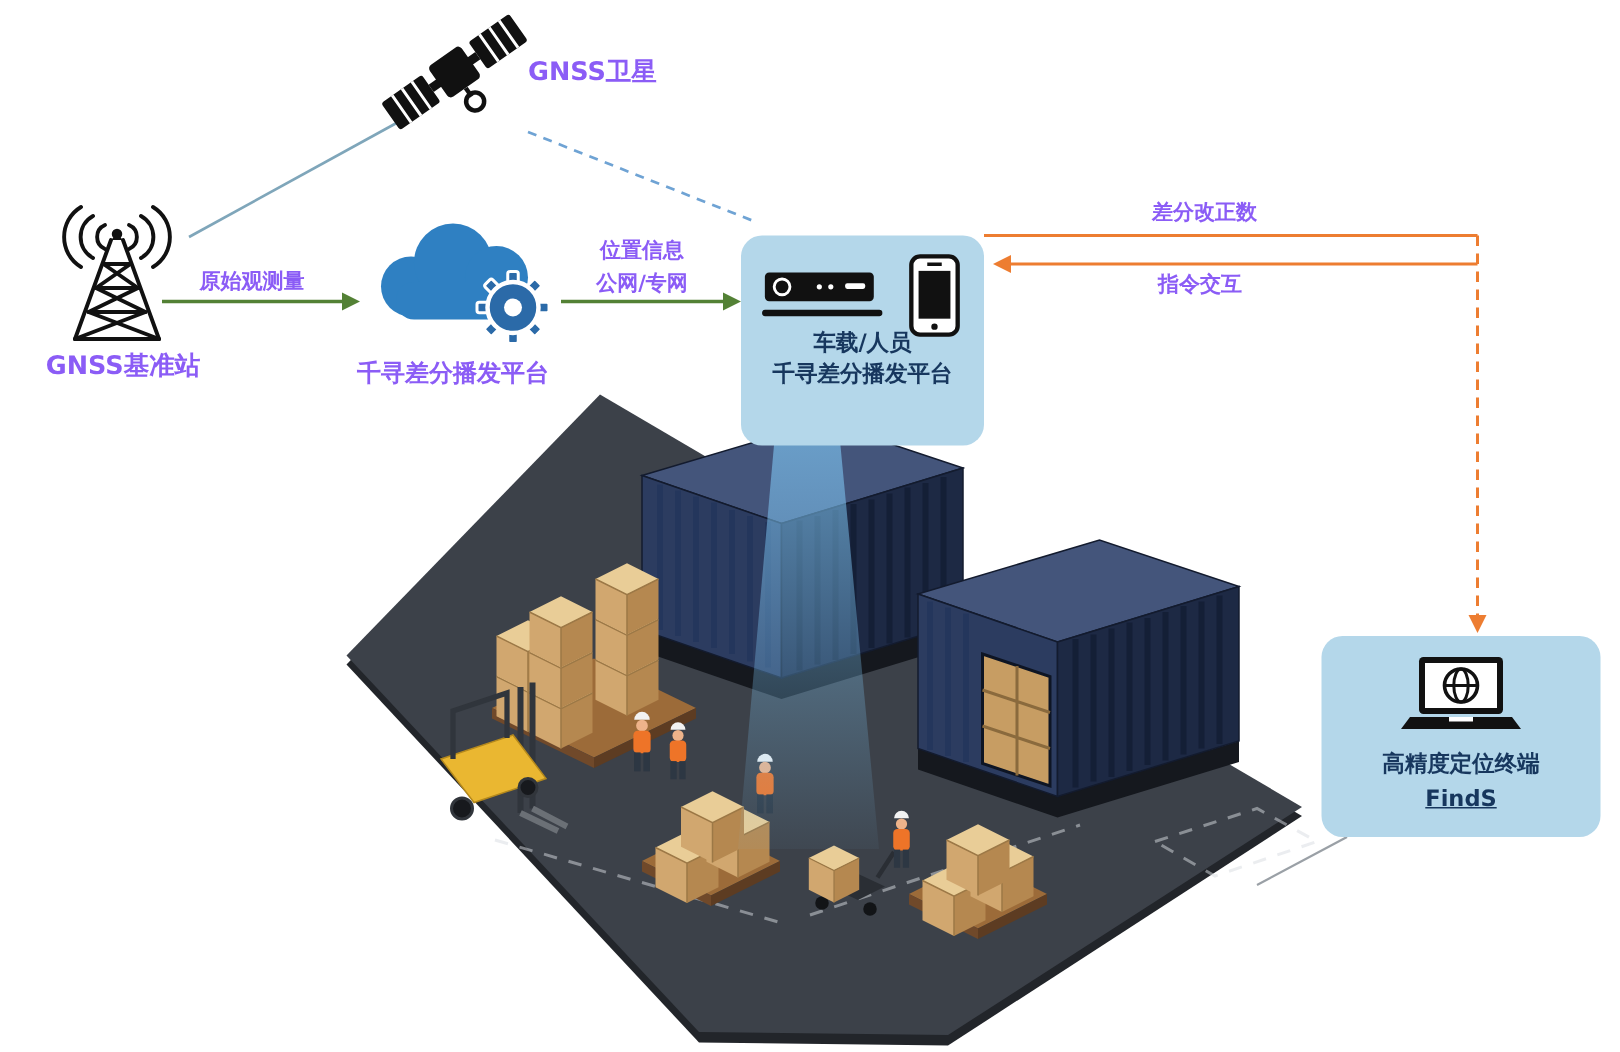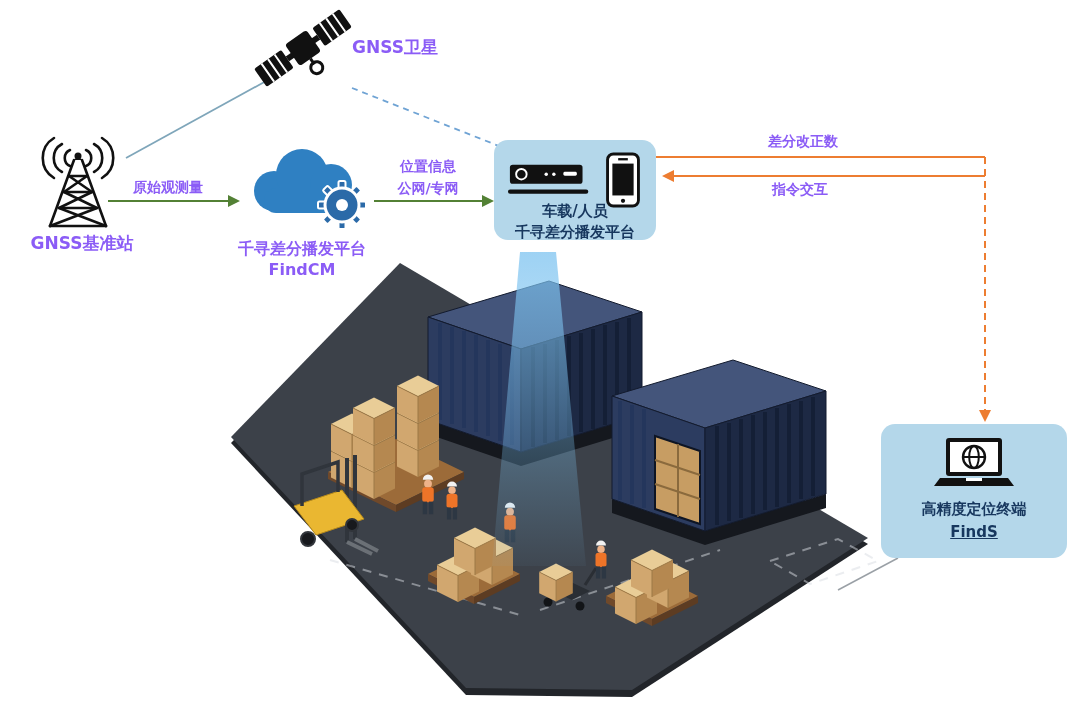--- a/index.html
+++ b/index.html
@@ -193,21 +193,21 @@
         <rect x="-3.5" y="-24" width="7" height="10" rx="1.5" transform="rotate(180)"></rect>
         <rect x="-3.5" y="-24" width="7" height="10" rx="1.5" transform="rotate(225)"></rect>
         <rect x="-3.5" y="-24" width="7" height="10" rx="1.5" transform="rotate(270)"></rect>
         <rect x="-3.5" y="-24" width="7" height="10" rx="1.5" transform="rotate(315)"></rect>
       </g>
       <circle r="17" fill="#2b6aa8" stroke="#fff" stroke-width="3"></circle>
       <circle r="6" fill="#fff"></circle>
     </g>
   </svg>
 
-  <div class="bluebox" style="left:494px;top:140px;width:162px;height:100px">
+  <div class="bluebox" style="left:494px;top:157px;width:162px;height:140px">
     <svg class="abs" style="left:14px;top:18px" width="86" height="42" viewBox="0 0 90 42">
       <rect x="2" y="6" width="76" height="20" rx="3" fill="#111"></rect>
       <circle cx="14" cy="16" r="5.5" fill="none" stroke="#fff" stroke-width="2"></circle>
       <circle cx="40" cy="16" r="1.8" fill="#fff"></circle>
       <circle cx="48" cy="16" r="1.8" fill="#fff"></circle>
       <rect x="58" y="13.5" width="14" height="4" rx="1.5" fill="#fff"></rect>
       <rect x="0" y="32" width="84" height="4.5" rx="2.2" fill="#111"></rect>
     </svg>
     <svg class="abs" style="left:110px;top:12px" width="38" height="56" viewBox="0 0 38 58">
       <rect x="3" y="2" width="32" height="54" rx="6" fill="#fff" stroke="#111" stroke-width="3"></rect>
@@ -233,21 +233,20 @@
     </svg>
     <div class="boxtext" style="top:76px;font-size:15px">高精度定位终端</div>
     <div class="boxtext underline" style="top:99px;font-size:15px">FindS</div>
   </div>
 
   <div class="lbl" style="left:352px;top:36px;font-size:17px">GNSS卫星</div>
 
   <div class="lbl center" style="left:14px;top:232px;width:136px;font-size:17px">GNSS基准站</div>
 
   <div class="lbl center" style="left:218px;top:239px;width:168px;font-size:16px">千寻差分播发平台</div>
-  <div class="lbl center" style="left:218px;top:260px;width:168px;font-size:16px">FindCM</div>
 
   <div class="lbl center" style="left:112px;top:179px;width:112px;font-size:14px">原始观测量</div>
 
   <div class="lbl center" style="left:374px;top:158px;width:108px;font-size:14px">位置信息</div>
   <div class="lbl center" style="left:374px;top:180px;width:108px;font-size:14px">公网/专网</div>
 
   <div class="lbl" style="left:768px;top:133px;font-size:14px">差分改正数</div>
   <div class="lbl" style="left:772px;top:181px;font-size:14px">指令交互</div>
 
 </div>

